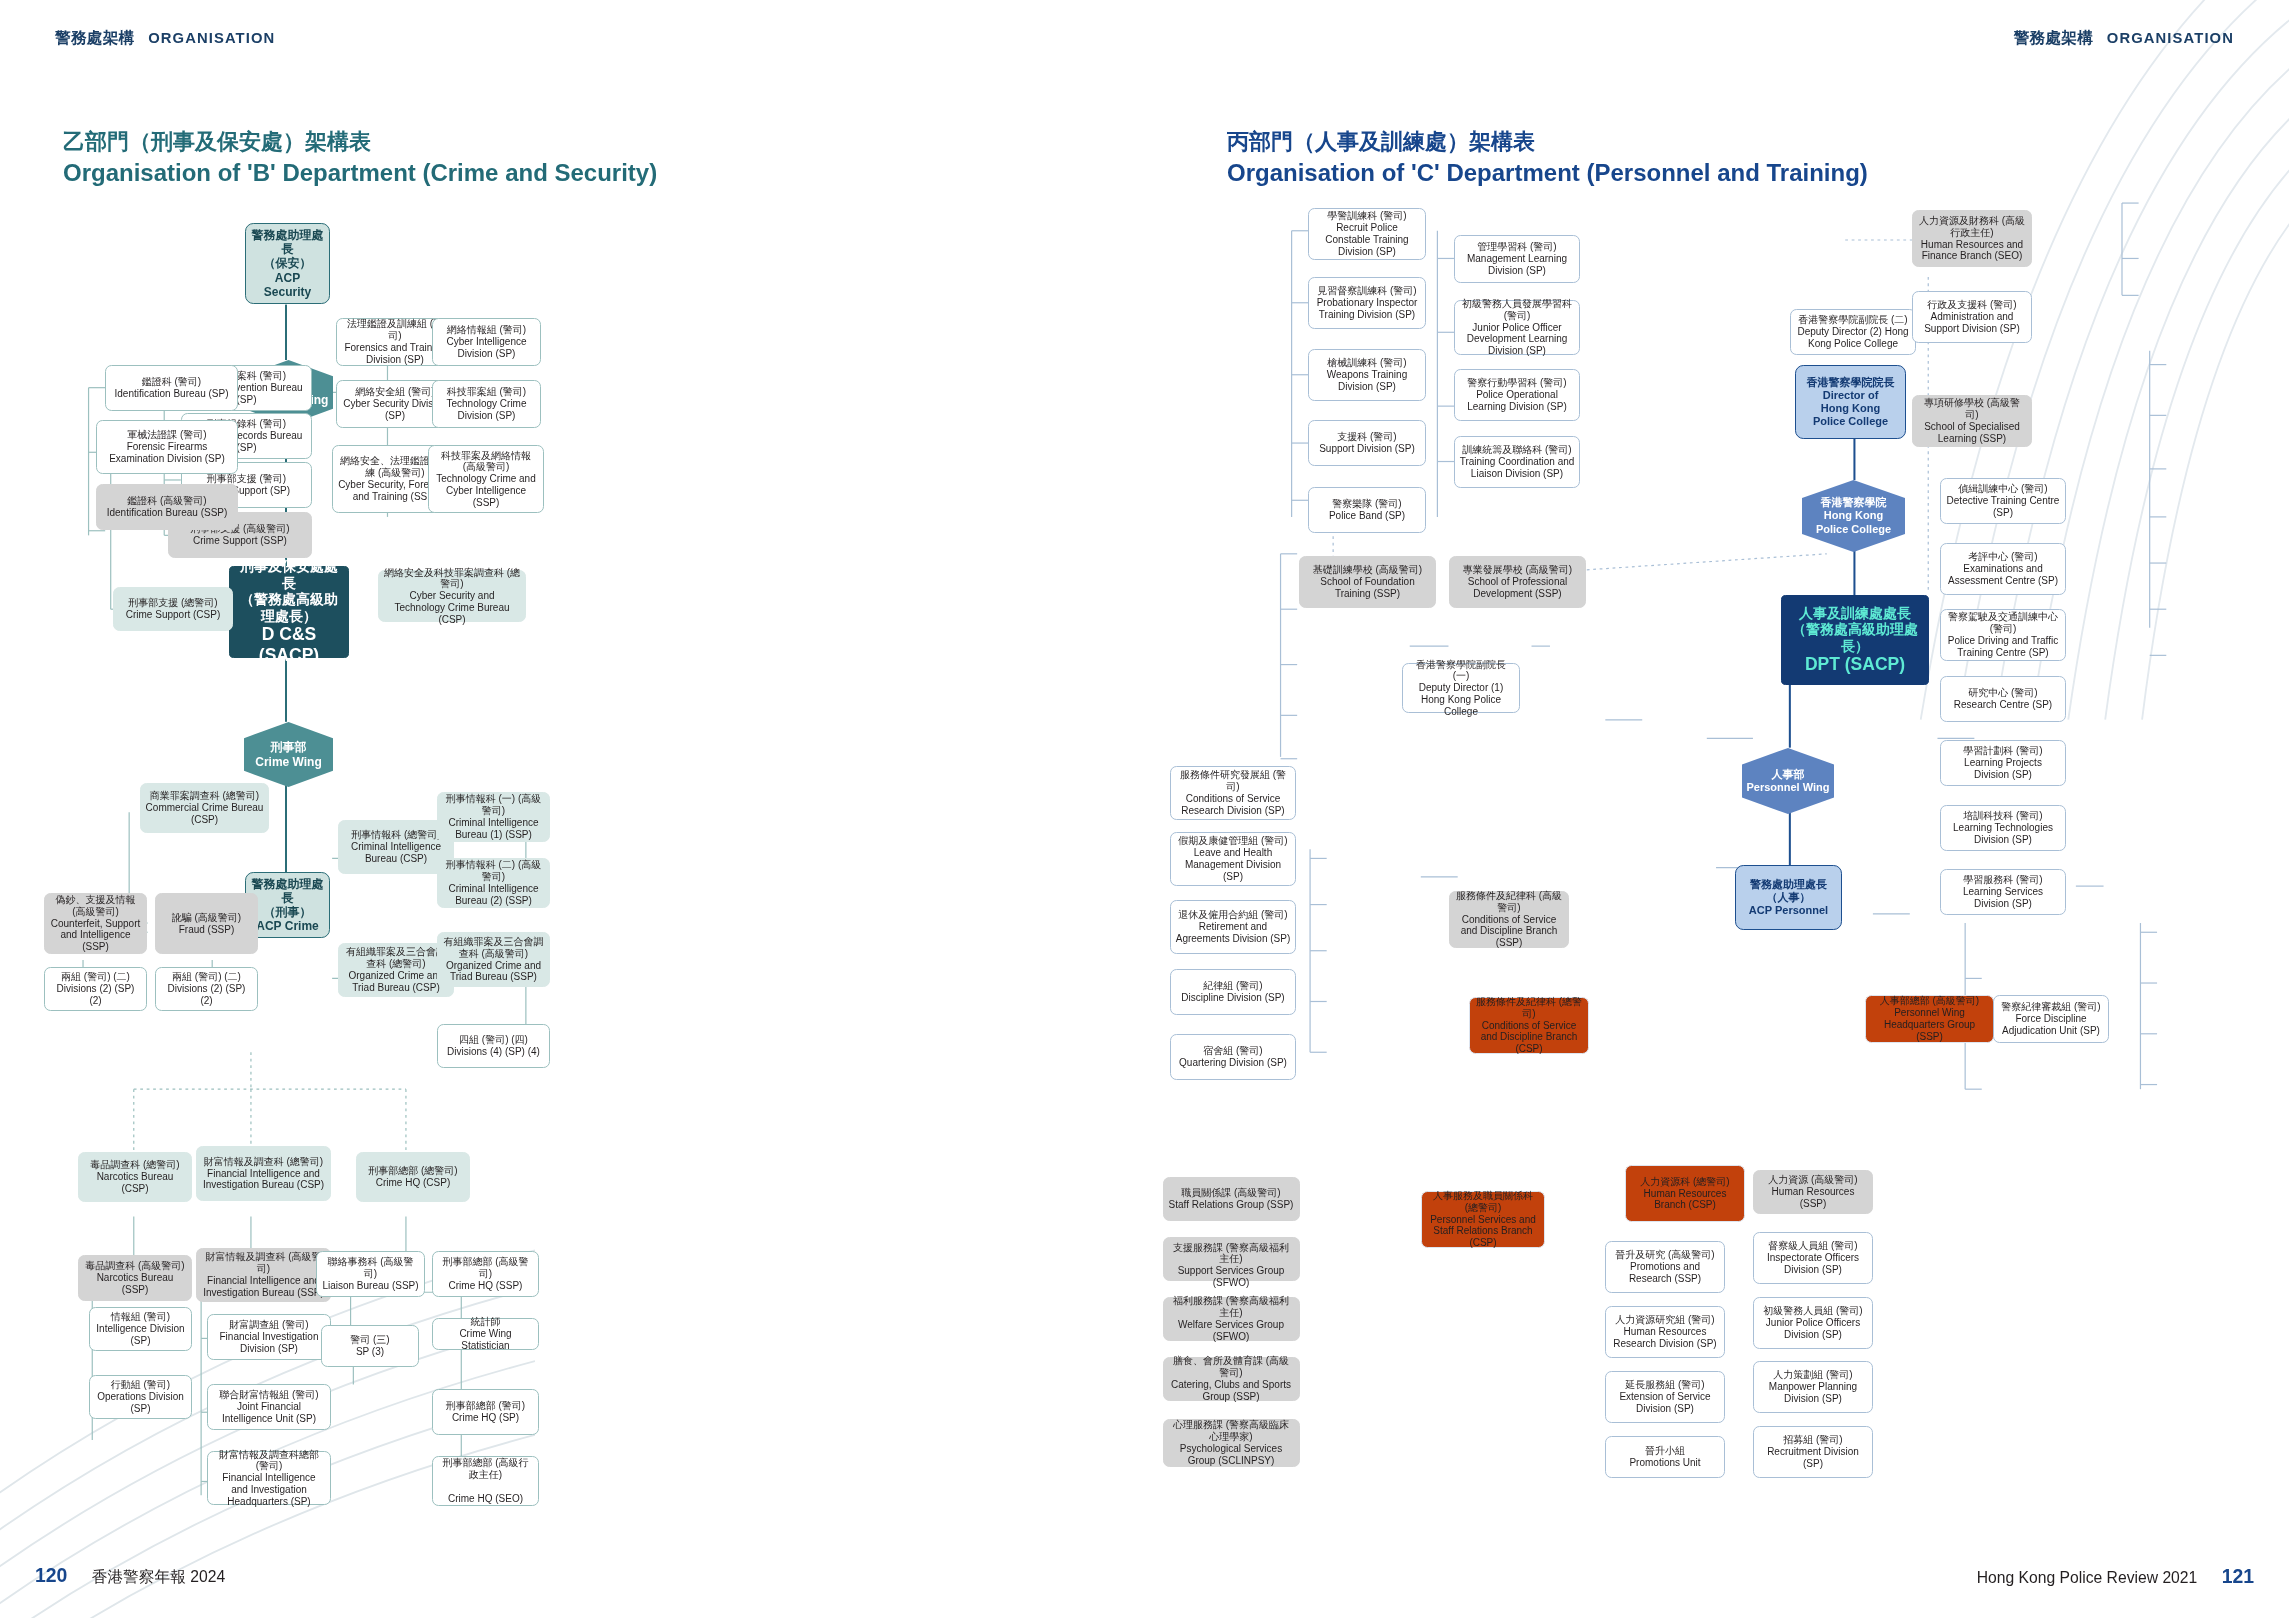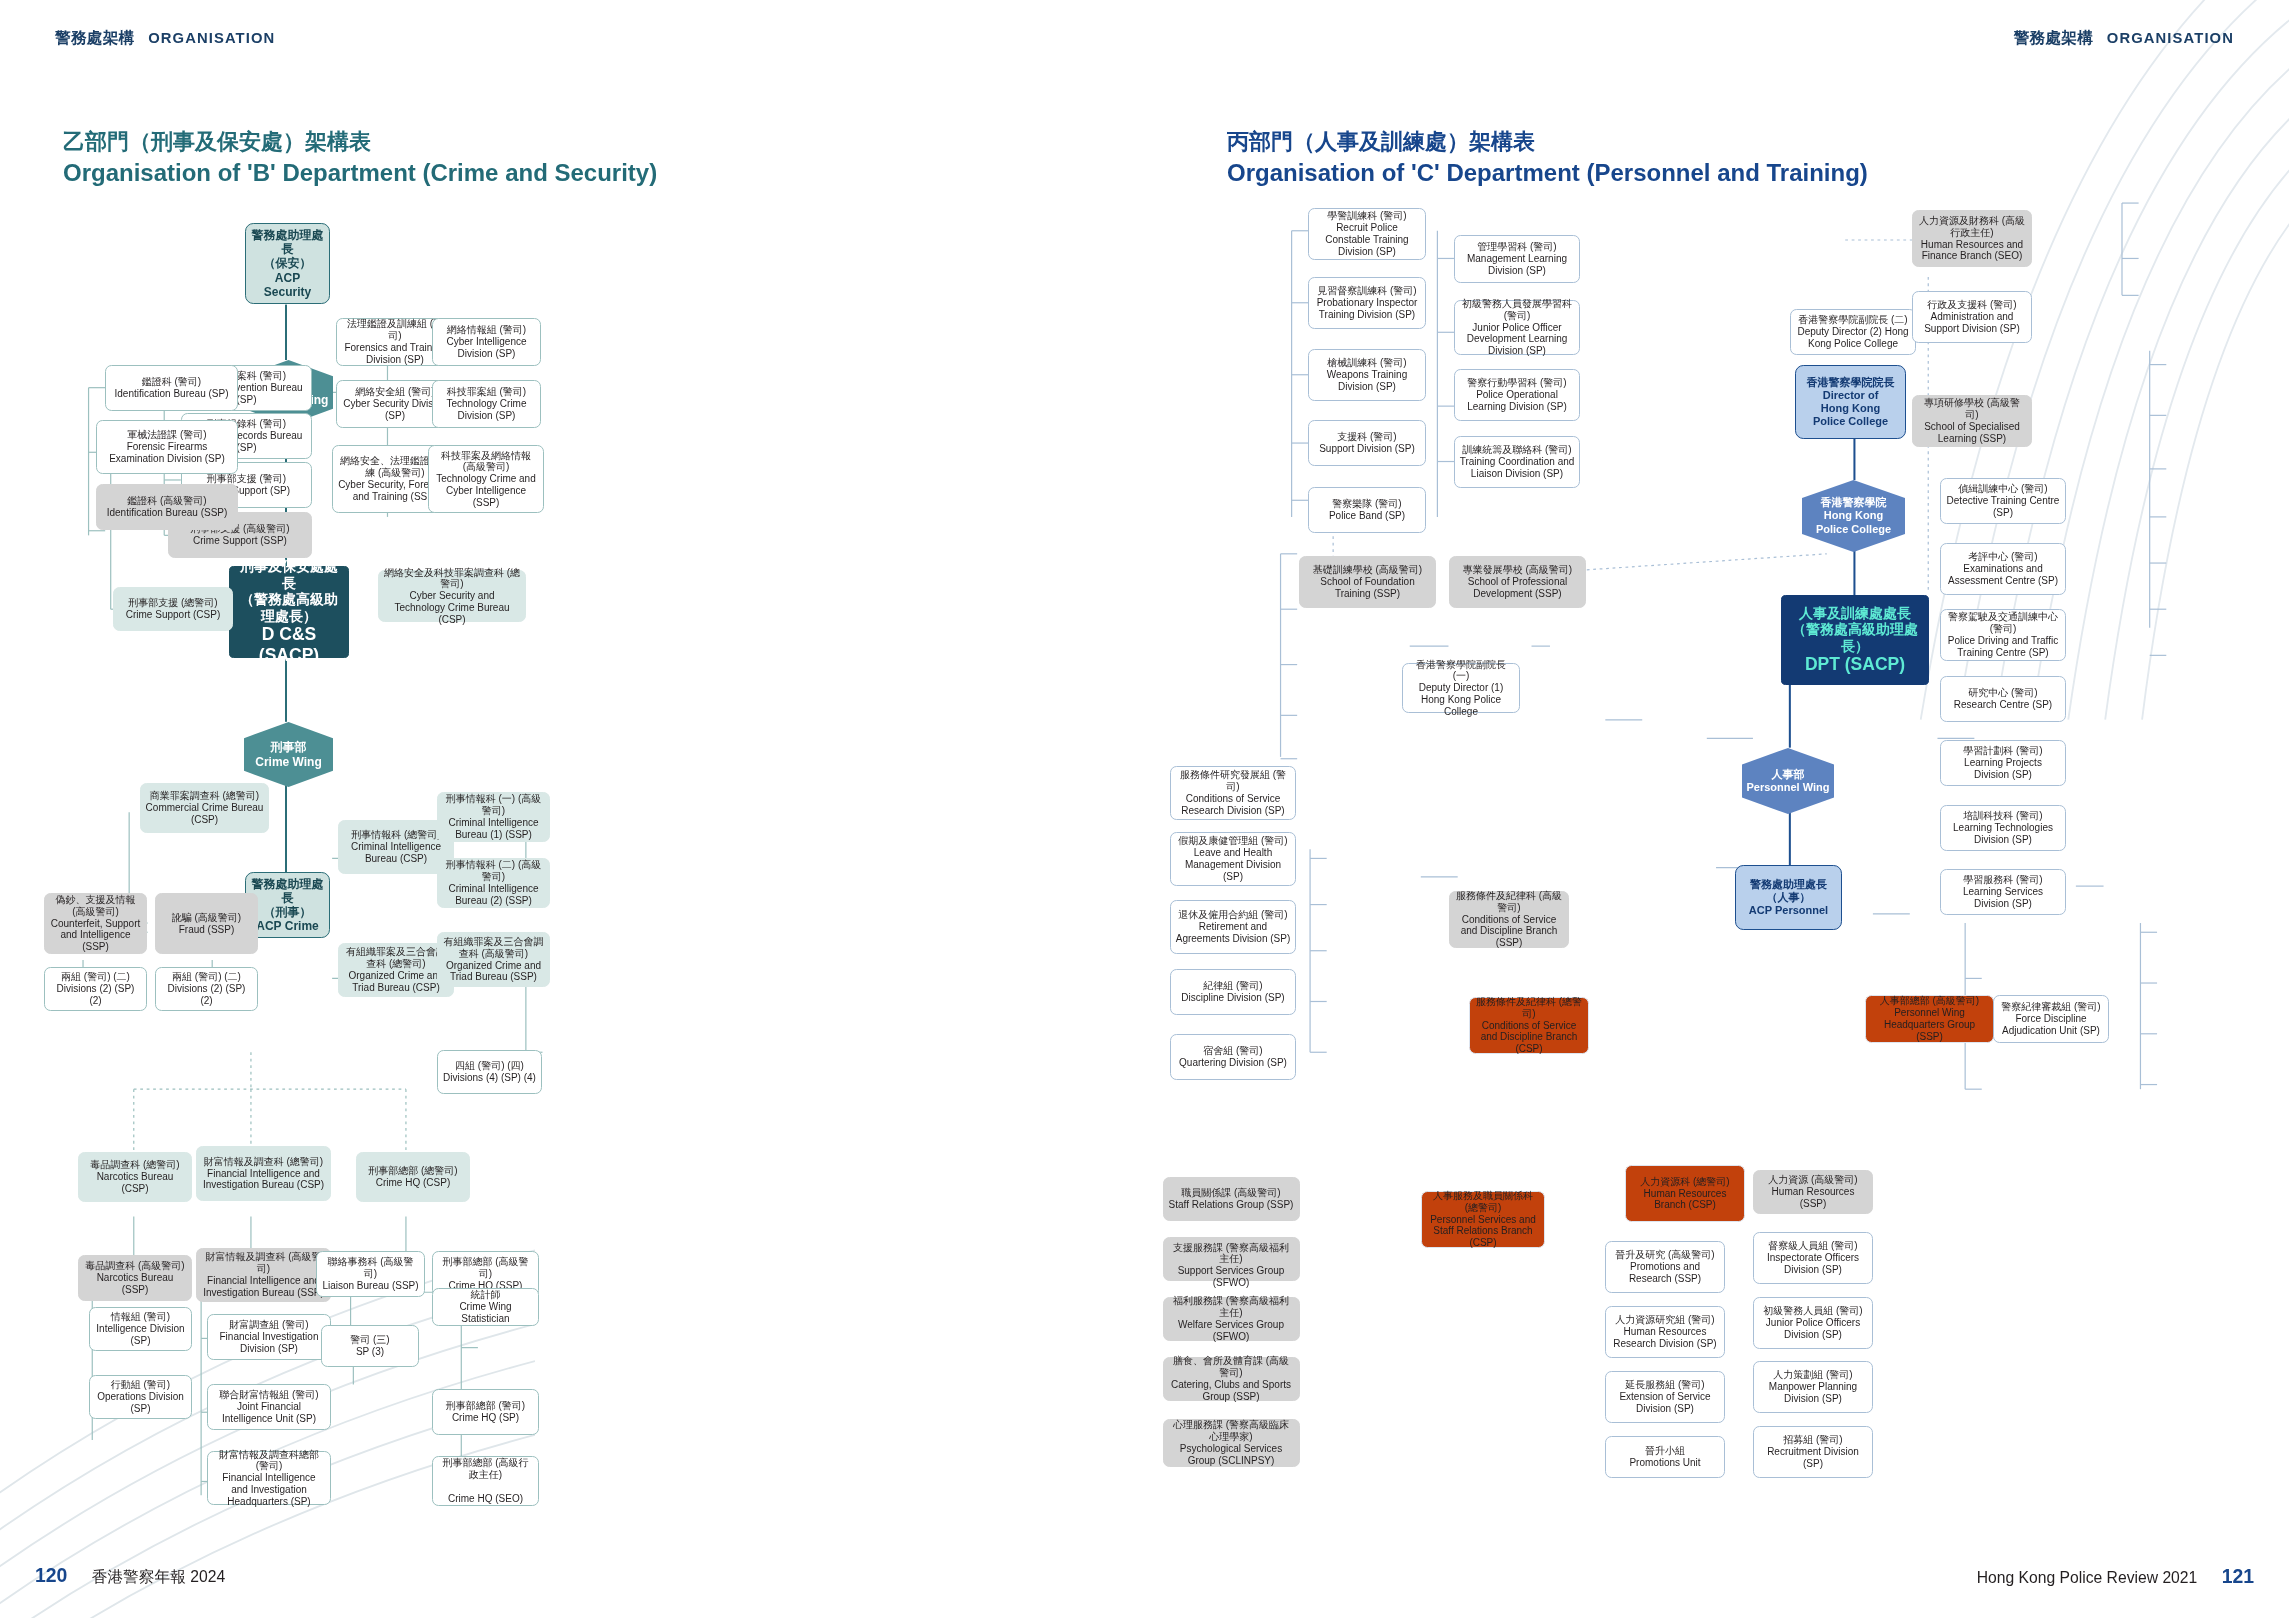--- a/index.html
+++ b/index.html
@@ -329,21 +329,21 @@
       </div>
 
     <div class="node tint fs-s" style="left:338px; top:943px; width:116px; height:54px;">
       <span class="zh">有組織罪案及三合會調查科 (總警司)</span>
       <span class="en">Organized Crime and Triad Bureau (CSP)</span>
       </div>
     <div class="node tint fs-s" style="left:437px; top:932px; width:113px; height:55px;">
       <span class="zh">有組織罪案及三合會調查科 (高級警司)</span>
       <span class="en">Organized Crime and Triad Bureau (SSP)</span>
       </div>
-    <div class="node plain fs-s" style="left:437px; top:1050px; width:105px; height:44px;text-align:right;">
+    <div class="node plain fs-s" style="left:437px; top:1024px; width:113px; height:44px;text-align:right;">
       <span class="zh">四組 (警司) (四)</span>
       <span class="en">Divisions (4) (SP) (4)</span>
       </div>
 
     <div class="node tint fs-s" style="left:78px; top:1152px; width:114px; height:50px;">
       <span class="zh">毒品調查科 (總警司)</span>
       <span class="en">Narcotics Bureau (CSP)</span>
       </div>
     <div class="node grey fs-s" style="left:78px; top:1255px; width:114px; height:46px;">
       <span class="zh">毒品調查科 (高級警司)</span>
@@ -388,21 +388,21 @@
       <span class="en">Liaison Bureau (SSP)</span>
       </div>
     <div class="node plain fs-s" style="left:321px; top:1325px; width:98px; height:42px;">
       <span class="zh">警司 (三)</span>
       <span class="en">SP (3)</span>
       </div>
     <div class="node plain fs-s" style="left:432px; top:1251px; width:107px; height:46px;">
       <span class="zh">刑事部總部 (高級警司)</span>
       <span class="en">Crime HQ (SSP)</span>
       </div>
-    <div class="node plain fs-s" style="left:432px; top:1288px; width:107px; height:38px;">
+    <div class="node plain fs-s" style="left:432px; top:1318px; width:107px; height:32px;">
       <span class="zh">統計師</span>
       <span class="en">Crime Wing Statistician</span>
       </div>
     <div class="node plain fs-s" style="left:432px; top:1389px; width:107px; height:46px;">
       <span class="zh">刑事部總部 (警司)</span>
       <span class="en">Crime HQ (SP)</span>
       </div>
     <div class="node plain fs-s" style="left:432px; top:1456px; width:107px; height:50px;gap:12px;">
       <span class="zh">刑事部總部 (高級行政主任)</span>
       <span class="en">Crime HQ (SEO)</span>

